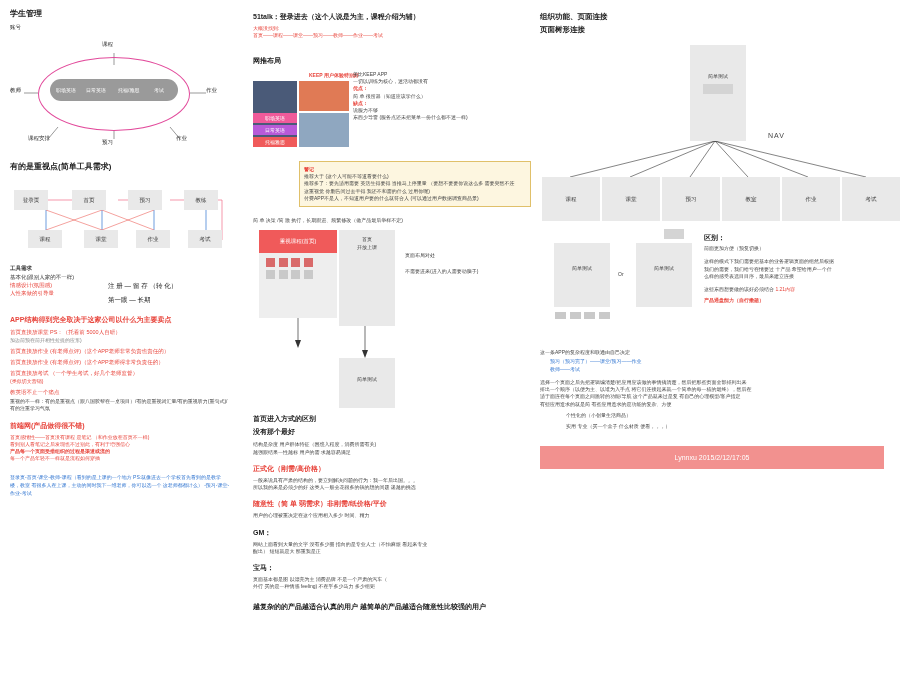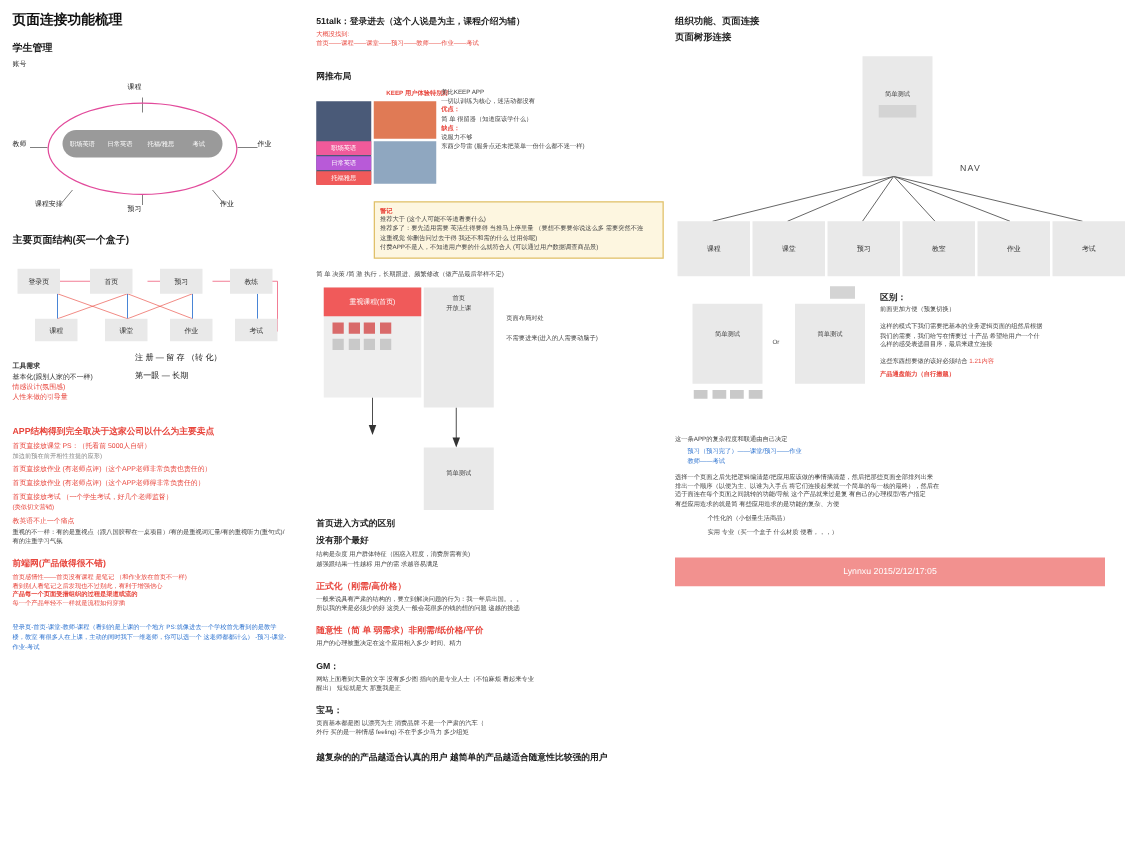--- a/index.html
+++ b/index.html
@@ -56,21 +56,20 @@
   .pinkbar { background:#f2918f; color:#fff; text-align:center; font-size:7px; padding:8px 0; }
 
   .dot { width:9px; height:9px; background:#d96a6a; display:inline-block; margin:1px; }
   .dotgray { width:9px; height:9px; background:#c9c9c9; display:inline-block; margin:1px; }
   svg { position:absolute; left:0; top:0; overflow:visible; }
 </style>
 </head>
 <body>
 
 <div class="col" id="col-left">
-  <h1 class="title">页面连接功能梳理</h1>
   <div class="h2">学生管理</div>
   <div class="small">账号</div>
 
   <div class="ellipse-wrap">
     <svg width="220" height="120">
       <line x1="104" y1="30" x2="104" y2="18" stroke="#555" stroke-width="0.6"></line>
       <line x1="28" y1="58" x2="14" y2="58" stroke="#555" stroke-width="0.6"></line>
       <line x1="180" y1="58" x2="196" y2="58" stroke="#555" stroke-width="0.6"></line>
       <line x1="104" y1="96" x2="104" y2="104" stroke="#555" stroke-width="0.6"></line>
       <line x1="48" y1="92" x2="38" y2="104" stroke="#555" stroke-width="0.6"></line>
@@ -84,21 +83,21 @@
       <span style="left:104px">考试</span>
     </div>
     <div class="lbl" style="left:92px; top:6px;">课程</div>
     <div class="lbl" style="left:0px;  top:52px;">教师</div>
     <div class="lbl" style="left:196px;top:52px;">作业</div>
     <div class="lbl" style="left:92px; top:104px;">预习</div>
     <div class="lbl" style="left:18px; top:100px;">课程安排</div>
     <div class="lbl" style="left:166px;top:100px;">作业</div>
   </div>
 
-  <div class="h2" style="margin-top:6px">主要页面结构(买一个盒子)</div>
+  <div class="h2" style="margin-top:6px">有的是重视点(简单工具需求)</div>
 
   <div class="boxrow" style="position:relative; height:82px; margin-top:6px;">
     <svg width="220" height="82">
       <line x1="36" y1="22" x2="76" y2="22" stroke="#f06a86" stroke-width="0.7"></line>
       <line x1="108" y1="22" x2="128" y2="22" stroke="#f06a86" stroke-width="0.7"></line>
       <line x1="160" y1="22" x2="176" y2="22" stroke="#f06a86" stroke-width="0.7"></line>
       <line x1="36" y1="32" x2="36" y2="52" stroke="#2f74d0" stroke-width="0.7"></line>
       <line x1="92" y1="32" x2="92" y2="52" stroke="#2f74d0" stroke-width="0.7"></line>
       <line x1="144" y1="32" x2="144" y2="52" stroke="#2f74d0" stroke-width="0.7"></line>
       <line x1="196" y1="32" x2="196" y2="52" stroke="#2f74d0" stroke-width="0.7"></line>

